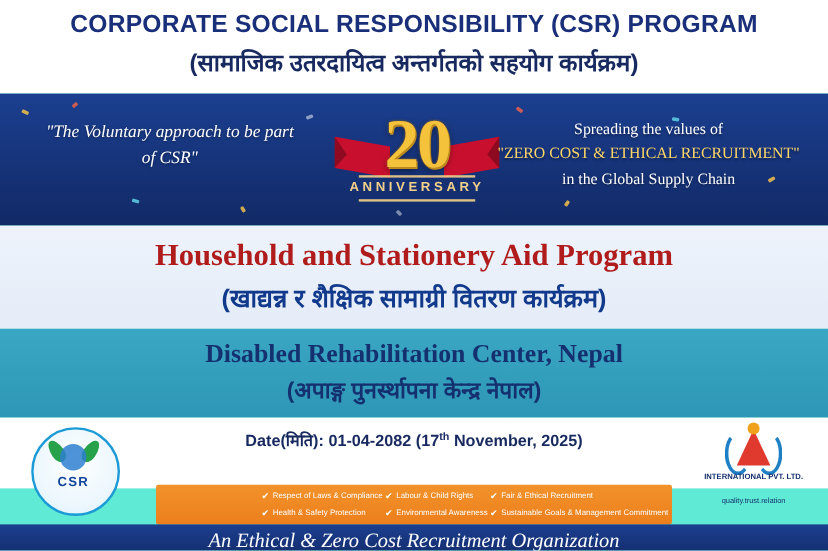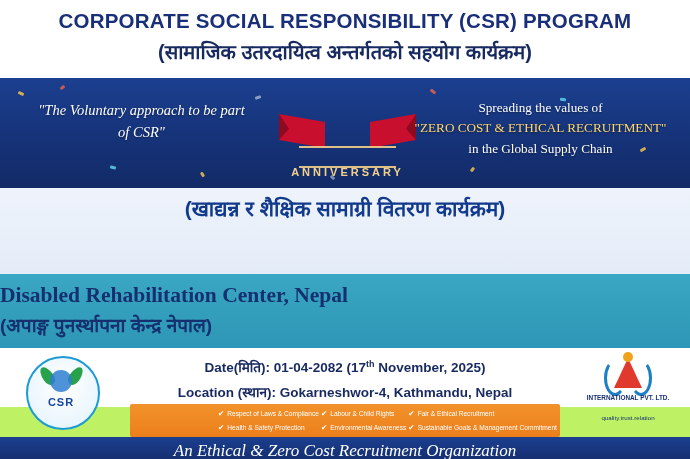--- a/index.html
+++ b/index.html
@@ -1,21 +1,21 @@
 <!DOCTYPE html>
 <html><head>
 <meta charset="utf-8">
 <style>
   html,body{margin:0;padding:0;}
   body{
     width:690px;height:459px;overflow:hidden;
     font-family:"Liberation Sans",sans-serif;
     background:#ffffff;
   }
-  .poster{position:relative;width:690px;height:459px;overflow:hidden;background:#bef264;}
+  .poster{position:relative;width:690px;height:459px;overflow:hidden;background:#5eead4;}
 
   
   .header{
     position:absolute;left:0;top:0;width:690px;height:78px;
     background:#ffffff;text-align:center;
   }
   .header .title-en{
     margin:0;padding-top:9px;
     font-family:"Liberation Sans",sans-serif;
     font-weight:bold;font-size:20.5px;letter-spacing:.2px;
@@ -62,21 +62,21 @@
   .emblem .ribbon-l:after{left:0;border-left:10px solid #8e0a20;}
   .emblem .ribbon-r:after{right:0;border-right:10px solid #8e0a20;}
   .emblem .num{
     position:absolute;left:0;top:2px;width:125px;text-align:center;
     font-family:"Liberation Serif",serif;font-weight:bold;font-size:58px;
     color:#f5c23b;
     text-shadow:0 0 2px #a8761a,1px 2px 0 #c2901f,0 3px 6px rgba(0,0,0,.45);
     letter-spacing:-2px;
   }
   .emblem .anniv-txt{
-    position:absolute;left:0;top:82px;width:125px;text-align:center;
+    position:absolute;left:0;top:66px;width:125px;text-align:center;
     font-family:"Liberation Sans",sans-serif;font-weight:bold;
     font-size:11px;letter-spacing:3px;color:#f3d08a;
   }
   .emblem .rule{
     position:absolute;left:14px;width:97px;height:2px;background:#f3d08a;opacity:.9;
   }
   .emblem .rule.top{top:62px;}
   .emblem .rule.bot{top:82px;}
 
   
@@ -93,21 +93,21 @@
   .band-prog .p-np{
     margin:0;padding-top:6px;
     font-family:"Liberation Sans",sans-serif;font-weight:bold;font-size:21px;
     color:#123a8c;
   }
 
   
   .band-center{
     position:absolute;left:0;top:274px;width:690px;height:74px;
     background:linear-gradient(180deg,#3aa7c4 0%,#2e96b6 100%);
-    text-align:left;
+    text-align:center;
   }
   .band-center .c-en{
     margin:0;padding-top:9px;
     font-family:"Liberation Serif",serif;font-weight:bold;font-size:21.5px;
     color:#15306f;
   }
   .band-center .c-np{
     margin:0;padding-top:4px;
     font-family:"Liberation Sans",sans-serif;font-weight:bold;font-size:19px;
     color:#15306f;
@@ -230,47 +230,45 @@
     <span class="confetti" style="left:640px;top:70px;width:6px;height:3px;background:#f2c14b;transform:rotate(-30deg);"></span>
     <span class="confetti" style="left:330px;top:98px;width:5px;height:3px;background:#ffffff;opacity:.45;transform:rotate(45deg);"></span>
 
     <div class="quote-left">"The Voluntary approach to be part of CSR"</div>
 
     <div class="emblem">
       <span class="ribbon-l"></span>
       <span class="ribbon-r"></span>
       <span class="rule top"></span>
       <span class="rule bot"></span>
+      <div class="num">20</div>
       <div class="anniv-txt">ANNIVERSARY</div>
     </div>
 
     <div class="quote-right">
       <div>Spreading the values of</div>
       <div class="gold">"ZERO COST &amp; ETHICAL RECRUITMENT"</div>
       <div>in the Global Supply Chain</div>
     </div>
   </div>
 
   <div class="band-prog">
+    <p class="p-en">Household and Stationery Aid Program</p>
     <p class="p-np">(खाद्यन्न र शैक्षिक सामाग्री वितरण कार्यक्रम)</p>
   </div>
 
   <div class="band-center">
     <p class="c-en">Disabled Rehabilitation Center, Nepal</p>
     <p class="c-np">(अपाङ्ग पुनर्स्थापना केन्द्र नेपाल)</p>
   </div>
 
   <div class="band-details">
     <p class="d-line d-date">
       <span>Date(मिति):</span>
       <span>01-04-2082 (17</span><span class="sup">th</span><span> November, 2025)</span>
-    </p>
-    <p class="d-line d-loc">
-      <span>Location (स्थान):</span>
-      <span>Gokarneshwor-4, Kathmandu, Nepal</span>
     </p>
   </div>
 
   <div class="csr-logo">
     <div class="ring"></div>
     <span class="leaf" style="left:20px;top:14px;transform:rotate(-35deg);"></span>
     <span class="leaf" style="left:48px;top:14px;transform:rotate(35deg);"></span>
     <span class="globe"></span>
     <div class="csr-txt">CSR</div>
   </div>

